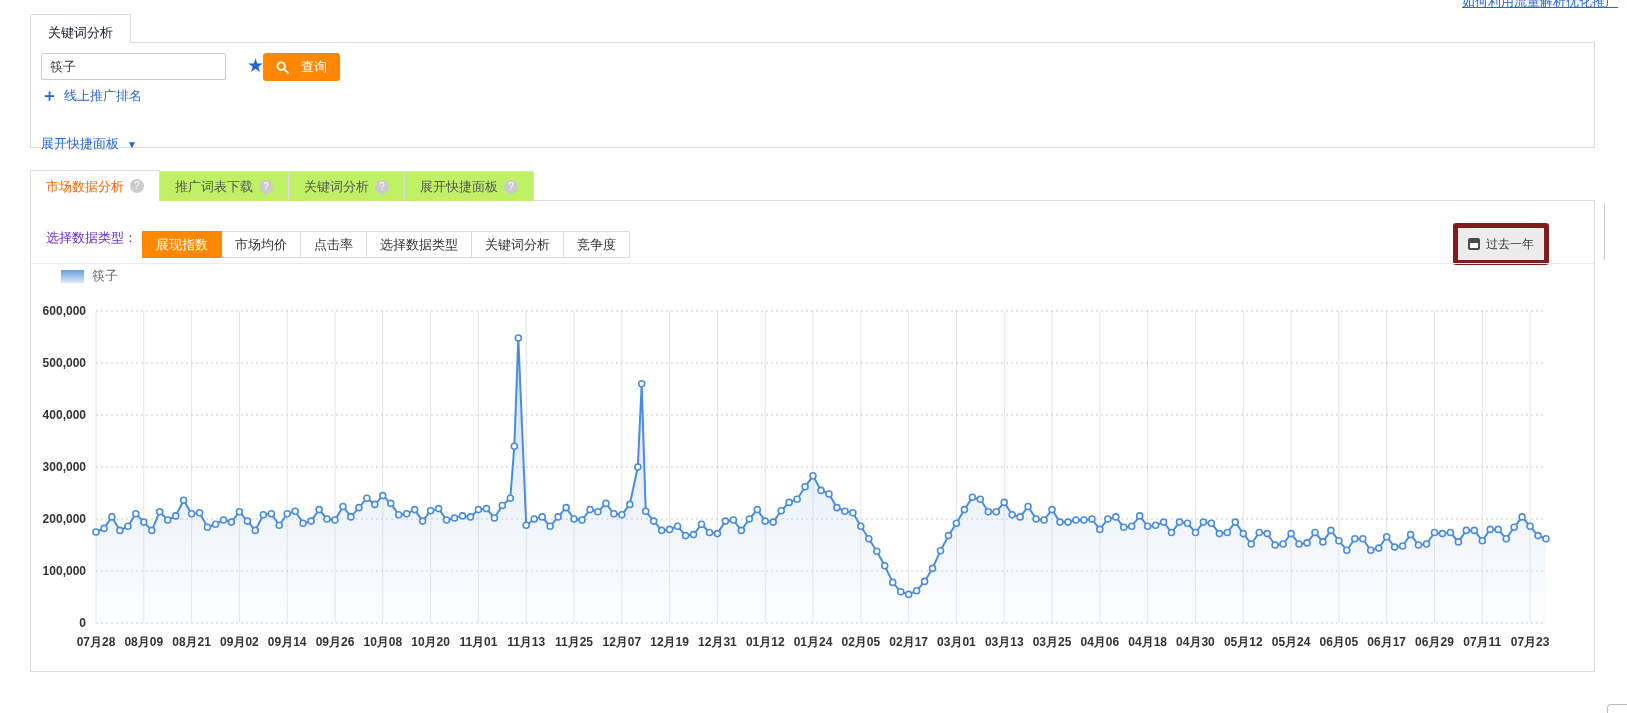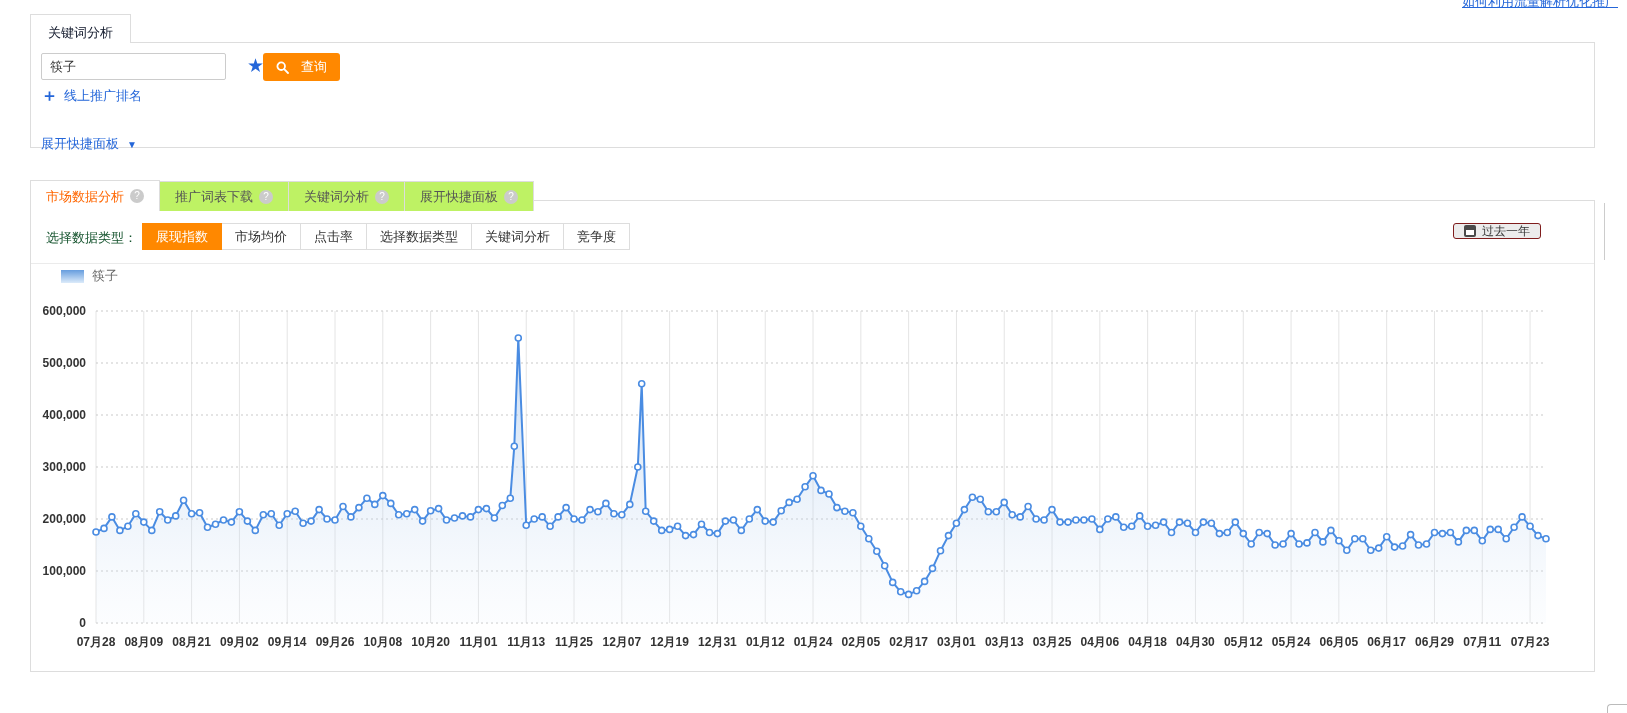--- a/index.html
+++ b/index.html
@@ -47,48 +47,48 @@
     font-family: "Liberation Sans", sans-serif;
   }
   .blue-link {
     position: absolute; color: #2466d9; font-size: 13px; cursor: pointer;
     display: inline-flex; align-items: center; gap: 6px; white-space: nowrap;
   }
   .plus-glyph { font-size: 17px; font-weight: bold; line-height: 14px; }
   .arrow-glyph { font-size: 10px; margin-left: 2px; }
 
   
-  .an-tabs { position: absolute; left: 30px; top: 180px; display: flex; align-items: flex-end; z-index: 3; }
+  .an-tabs { position: absolute; left: 30px; top: 170px; display: flex; align-items: flex-end; z-index: 3; }
   .an-tab {
     height: 30px; line-height: 29px; padding: 0 15px; margin-right: -1px;
     background: #bef264; border: 1px solid #ddd; border-bottom: none;
     color: #555; font-size: 13px; cursor: pointer; white-space: nowrap;
     display: inline-flex; align-items: center;
   }
   .an-tab.active { height: 31px; background: #fff; color: #ff6600; z-index: 2; }
   .qmark {
     display: inline-block; width: 14px; height: 14px; margin-left: 6px;
     border-radius: 50%; background: #cbcbcb; color: #fff;
     font-size: 10px; line-height: 14px; text-align: center; cursor: pointer;
   }
   .an-body {
     position: absolute; left: 30px; top: 200px; width: 1565px; height: 472px;
     background: #fff; border: 1px solid #ddd;
   }
-  .dt-label { position: absolute; left: 15px; top: 28px; font-size: 13px; color: #14532d; }
+  .dt-label { position: absolute; left: 15px; top: 28px; font-size: 13px; color: #6d28d9; }
   .dt-group { position: absolute; left: 112px; top: 22px; display: flex; }
   .dt-btn {
     height: 27px; line-height: 25px; padding: 0 13px; margin-left: -1px;
     background: #fff; border: 1px solid #ddd; color: #333; font-size: 13px;
-    cursor: pointer; white-space: nowrap; font-family: "Liberation Sans", sans-serif;
+    cursor: pointer; white-space: nowrap; font-family: "Liberation Sans", sans-serif; margin-top: 8px;
   }
   .dt-btn.active { background: #ff8800; border-color: #ff8800; color: #fff; z-index: 1; position: relative; }
   .range-btn {
-    position: absolute; left: 1422px; top: 22px; height: 16px;
-    background: #ececec; border: 1px solid #7f1d1d; border-radius: 3px;
+    position: absolute; left: 1422px; top: 22px; height: 42px;
+    background: #ececec; border: 5px solid #7f1d1d; border-radius: 3px;
     color: #333; font-size: 12px; padding: 0 10px; cursor: pointer;
     display: inline-flex; align-items: center; gap: 6px;
     font-family: Liberation Sans, sans-serif;
   }
   .cal-icon { position: relative; width: 12px; height: 12px; background: #4a4a4a; border-radius: 2px; }
   .cal-icon::after {
     content: ""; position: absolute; left: 2px; top: 5px; width: 8px; height: 5px; background: #fff;
   }
   .hr-divider { position: absolute; left: 0; top: 62px; width: 100%; border-top: 1px solid #ebebeb; }
   .legend { position: absolute; left: 30px; top: 66px; display: inline-flex; align-items: center; gap: 8px; cursor: pointer; }

